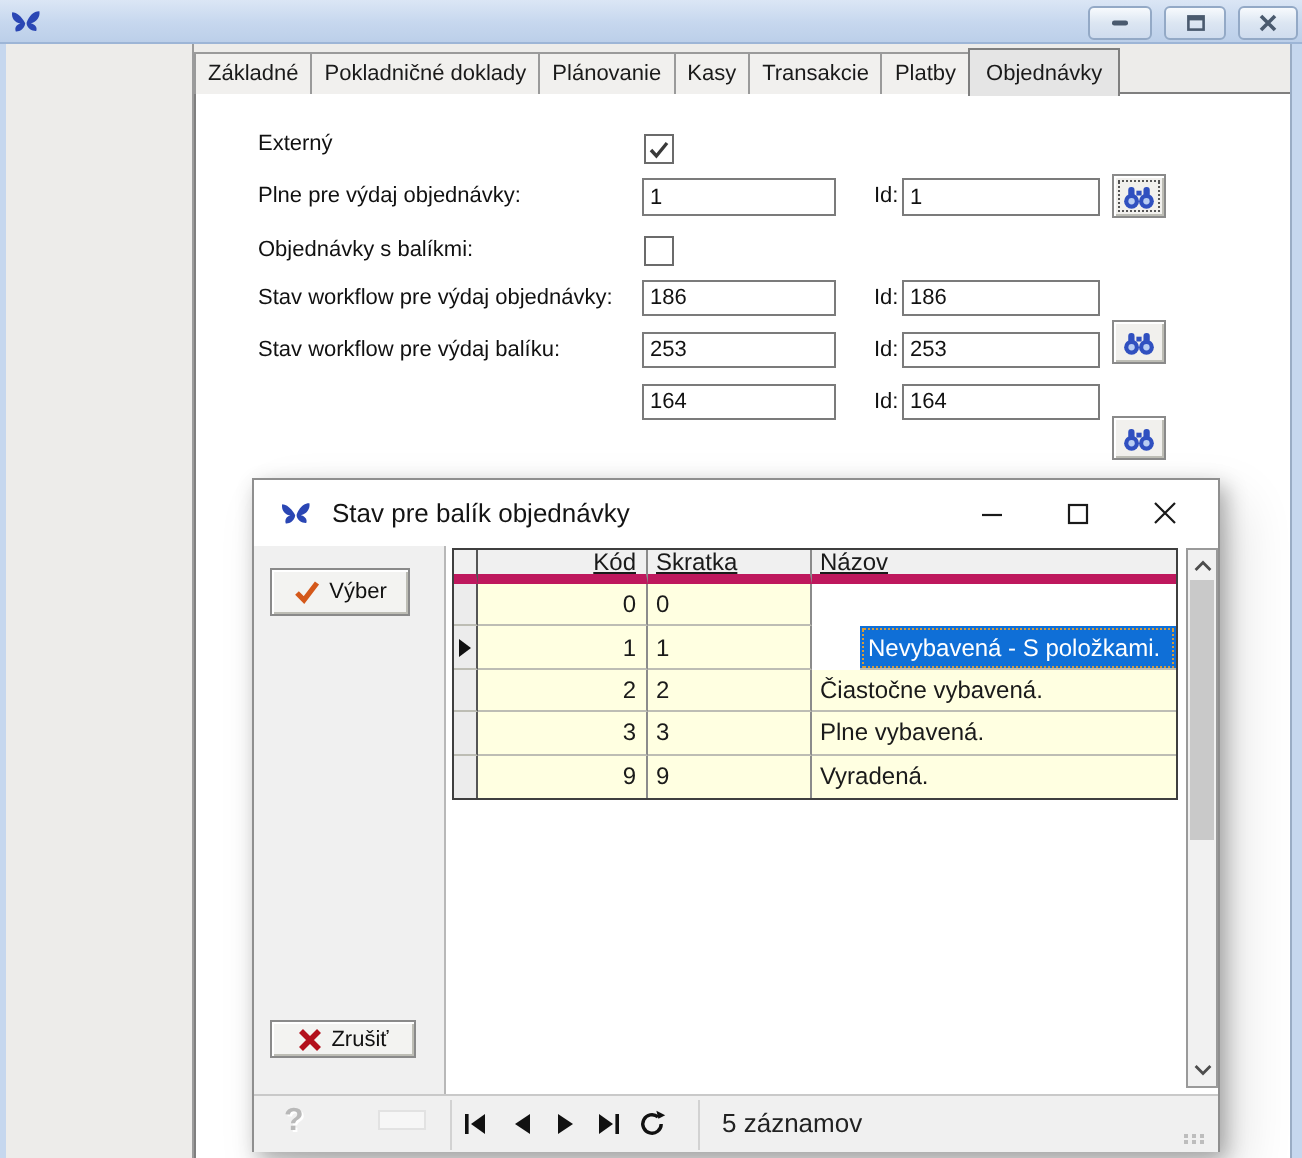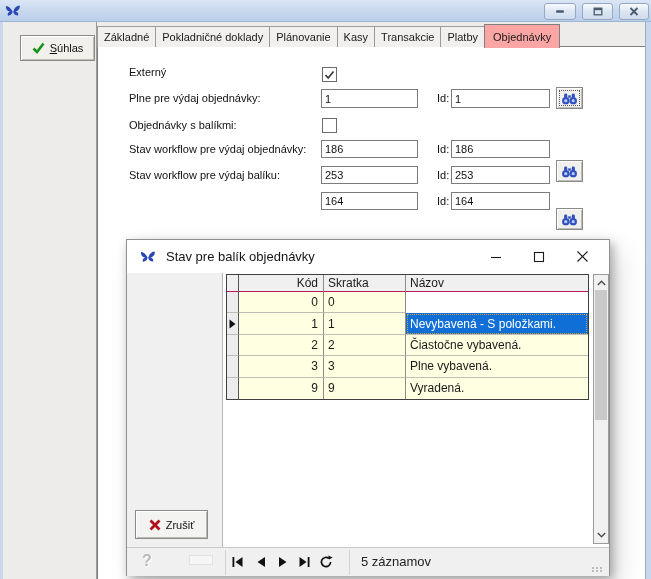--- a/index.html
+++ b/index.html
@@ -30,21 +30,21 @@
   .cbtn{background:#f1f0ed;border:1px solid #8a8a8a;
     box-shadow:inset 1px 1px 0 #ffffff, inset -1px -1px 0 #bdbdb5;
     display:flex;align-items:center;justify-content:center;gap:5px;font-size:11px;color:#111;cursor:default;}
   .accel{display:inline-block;}
   .accel::first-letter{text-decoration:underline;}
 
   
   .tabbar{left:97px;top:25px;height:22px;display:flex;align-items:flex-end;z-index:4;justify-content:flex-end;}
   .tab{height:21px;display:flex;align-items:center;padding:0 6px;font-size:11px;
     background:#f1f0ee;border:1px solid #9a9a9a;border-bottom:none;margin-right:-1px;cursor:default;}
-  .tab.active{height:24px;background:#fca5a5;border-color:#7f7f7f;position:relative;z-index:5;margin-bottom:-1px;padding:0 8px;}
+  .tab.active{height:24px;background:#e5e5e5;border-color:#7f7f7f;position:relative;z-index:5;margin-bottom:-1px;padding:0 8px;}
 
   
   .flabel{font-size:11px;color:#111;white-space:nowrap;}
   .checkbox{width:15px;height:15px;background:#fff;border:1px solid #6b6b6b;display:flex;align-items:center;justify-content:center;}
   .tinput{border:1px solid #7b7b7b;background:#fff;font-family:"Liberation Sans",sans-serif;
     font-size:11px;padding:0 3px;color:#111;outline:none;}
   .binoc-btn{width:27px;height:22px;position:relative;}
   .binoc-btn.focused::after{content:"";position:absolute;inset:2px;border:1px dotted #555;}
 
   
@@ -61,28 +61,28 @@
   .faintbox{border:1px solid #e2e2e2;background:#f6f6f6;}
   .grip{display:grid;grid-template-columns:repeat(3,3px);grid-gap:1px;}
   .grip span{width:2px;height:2px;background:#bdbdbd;}
 
   
   .grid{left:99px;top:34px;width:363px;border:1px solid #3f3f3f;background:#fff;font-size:12px;}
   .grow{display:flex;height:21.4px;}
   .grow.header{height:17px;}
   .gcell{border-right:1px solid #8b8b8b;border-bottom:1px solid #bdbdb4;display:flex;align-items:center;
     background:#ffffe1;overflow:hidden;white-space:nowrap;}
-  .grow.header .gcell{background:#f0f0f0;border-bottom:1px solid #be185d;}
+  .grow.header .gcell{background:#f0f0f0;border-bottom:5px solid #be185d;text-decoration:underline;}
   .grow:last-child .gcell{border-bottom:none;}
   .c-ind{width:12px;flex:0 0 auto;background:#ececec;border-right:1px solid #555;justify-content:center;}
   .grow.header .c-ind{background:#f0f0f0;}
   .c-kod{width:85px;flex:0 0 auto;justify-content:flex-end;padding-right:5px;}
   .c-skr{width:82px;flex:0 0 auto;padding-left:4px;}
   .c-naz{flex:1 1 auto;padding-left:4px;border-right:none;}
-  .gcell.sel{background:#0f6fd7;color:#fff;outline:1px dotted #d79b3a;outline-offset:-2px;}
+  .gcell.sel{background:#0f6fd7;color:#fff;outline:1px dotted #d79b3a;outline-offset:-2px;margin-left:24px;}
 
   
   .vscroll{left:466px;top:34px;width:16px;height:270px;background:#f1f1f1;border:1px solid #9a9a9a;}
   .scroll-arrow{left:0;width:14px;height:16px;display:flex;align-items:center;justify-content:center;background:#f1f1f1;}
   .scroll-thumb{left:1px;top:15px;width:12px;height:130px;background:#c9c9c9;}
 
   .navbtn{display:flex;align-items:center;justify-content:center;width:20px;height:22px;cursor:default;}
 </style>
 </head>
 <body>
@@ -113,26 +113,20 @@
         <path d="M1.5 1 L8.5 8 M8.5 1 L1.5 8" stroke="#4a5a6e" stroke-width="1.8"></path>
       </svg>
   </div>
 
   <div class="abs border-left"></div>
   <div class="abs border-right"></div>
   <div class="abs side-panel"></div>
   <div class="abs tab-strip-bg"></div>
   <div class="abs tab-page"></div>
 
-  <div class="abs cbtn" style="left:20px;top:35px;width:75px;height:26px;">
-    <svg width="13" height="12" viewBox="0 0 13 12">
-        <path d="M1.5 6.5 L5 10 L11.5 1.5" fill="none" stroke="#179417" stroke-width="2.6"></path>
-      </svg>
-    <span class="accel">Súhlas</span>
-  </div>
 
   <div class="abs tabbar">
     <div class="tab">
         <span>Základné</span>
       </div>
     <div class="tab">
         <span>Pokladničné doklady</span>
       </div>
     <div class="tab">
         <span>Plánovanie</span>
@@ -246,22 +240,28 @@
         </svg>
     </div>
     <div class="abs dlg-winbtn" style="left:433px;">
       <svg width="13" height="13" viewBox="0 0 13 13">
           <path d="M1.5 1.5 L11.5 11.5 M11.5 1.5 L1.5 11.5" stroke="#1a1a1a" stroke-width="1.1"></path>
         </svg>
     </div>
 
     <div class="abs dlg-panel"></div>
 
-
-    <div class="abs cbtn" style="left:8px;top:270px;width:73px;height:29px;background:#f3f3f1;">
+    <div class="abs cbtn" style="left:8px;top:44px;width:70px;height:24px;background:#f3f3f1;">
+      <svg width="13" height="12" viewBox="0 0 13 12">
+          <path d="M1.5 6.5 L5 10 L11.5 1.5" fill="none" stroke="#d4581a" stroke-width="2.6"></path>
+        </svg>
+      <span>Výber</span>
+    </div>
+
+    <div class="abs cbtn" style="left:8px;top:270px;width:73px;height:19px;background:#f3f3f1;">
       <svg width="12" height="12" viewBox="0 0 12 12">
           <path d="M1.5 1.5 L10.5 10.5 M10.5 1.5 L1.5 10.5" stroke="#b3101c" stroke-width="2.8"></path>
         </svg>
       <span>Zrušiť</span>
     </div>
 
     <div class="abs grid">
       <div class="grow header">
         <div class="gcell c-ind"></div>
         <div class="gcell c-kod">Kód</div>

